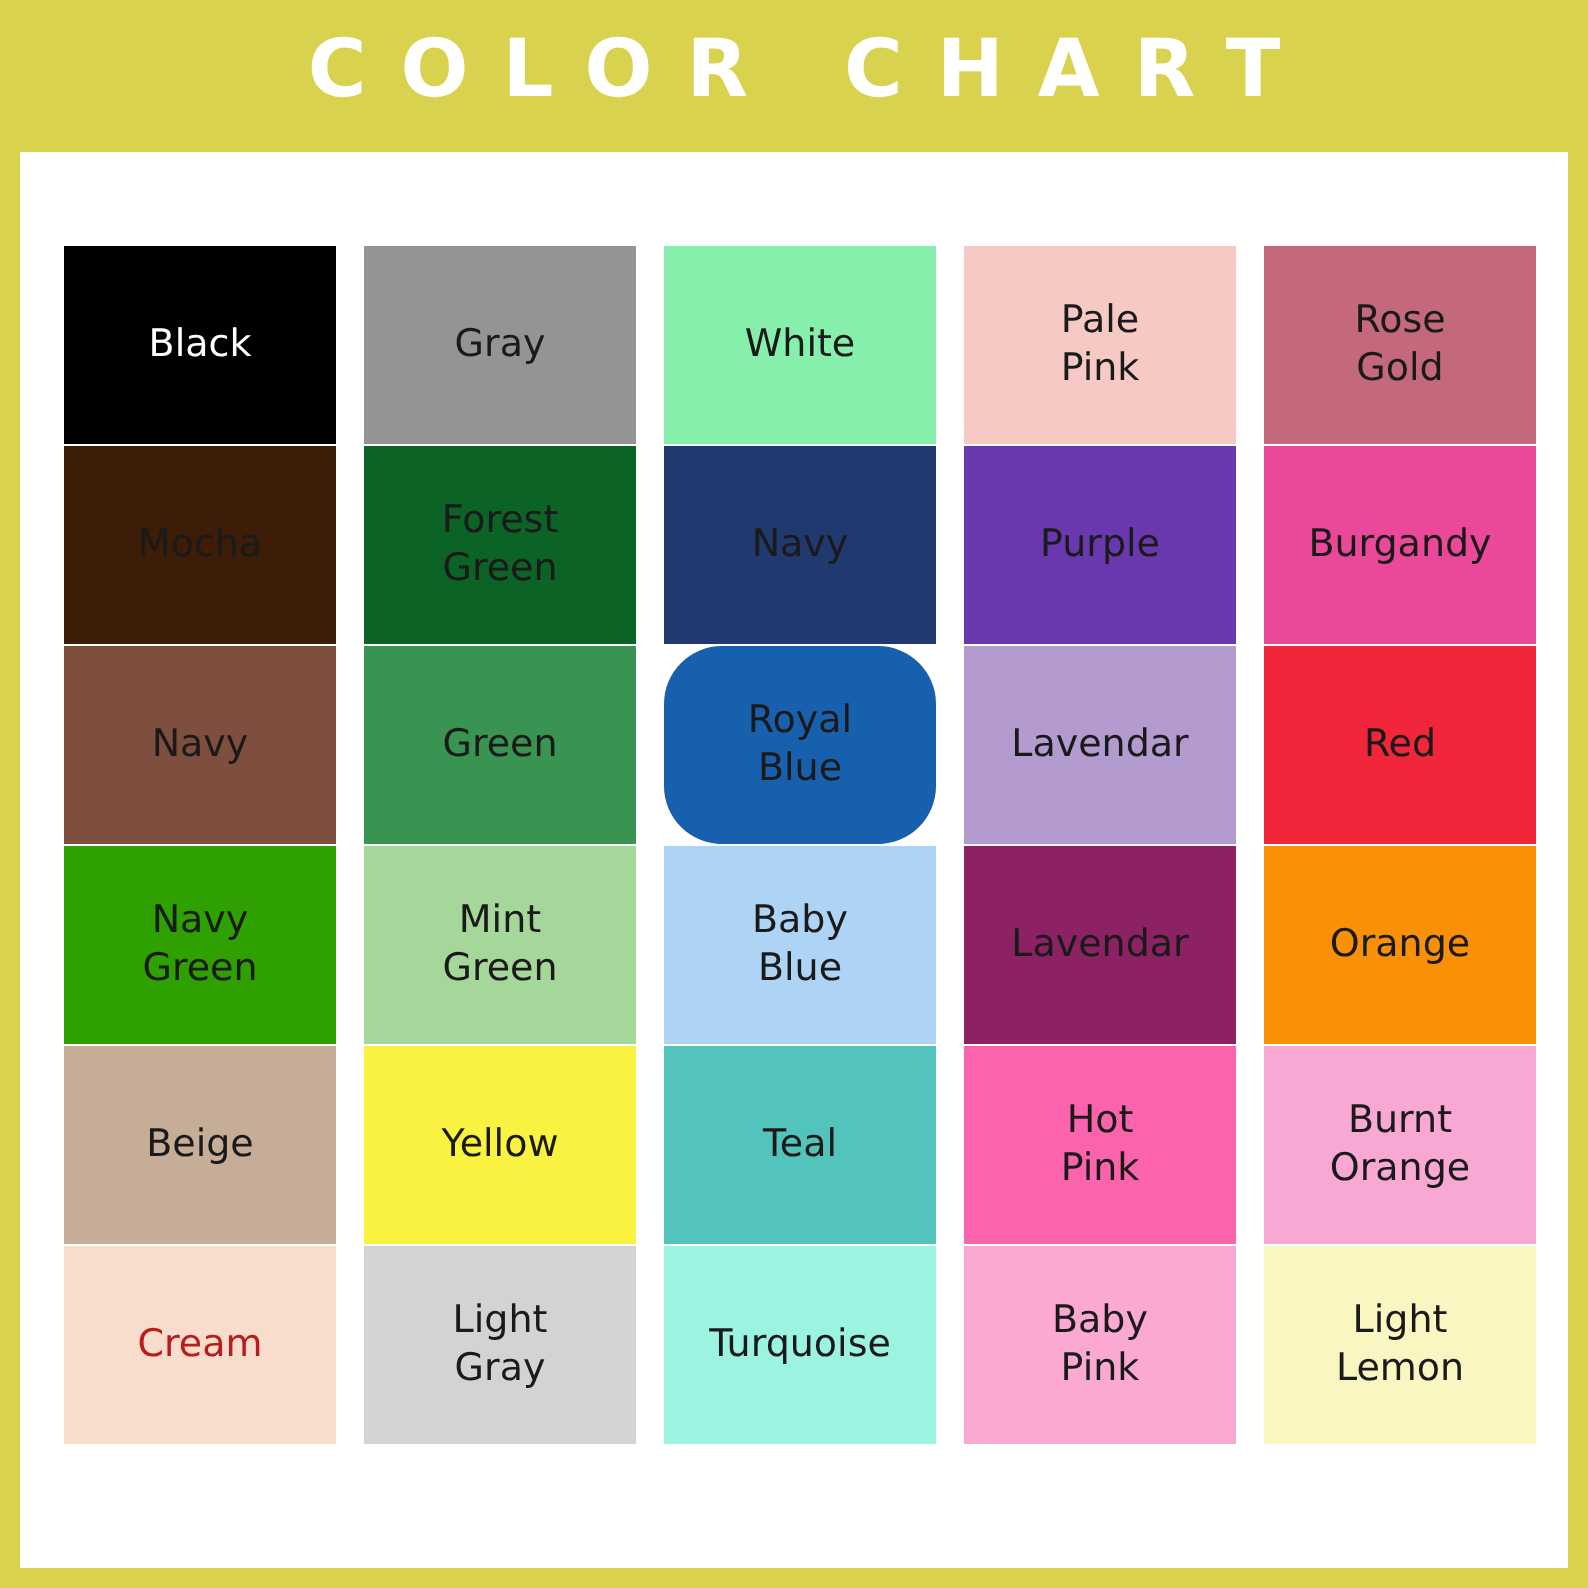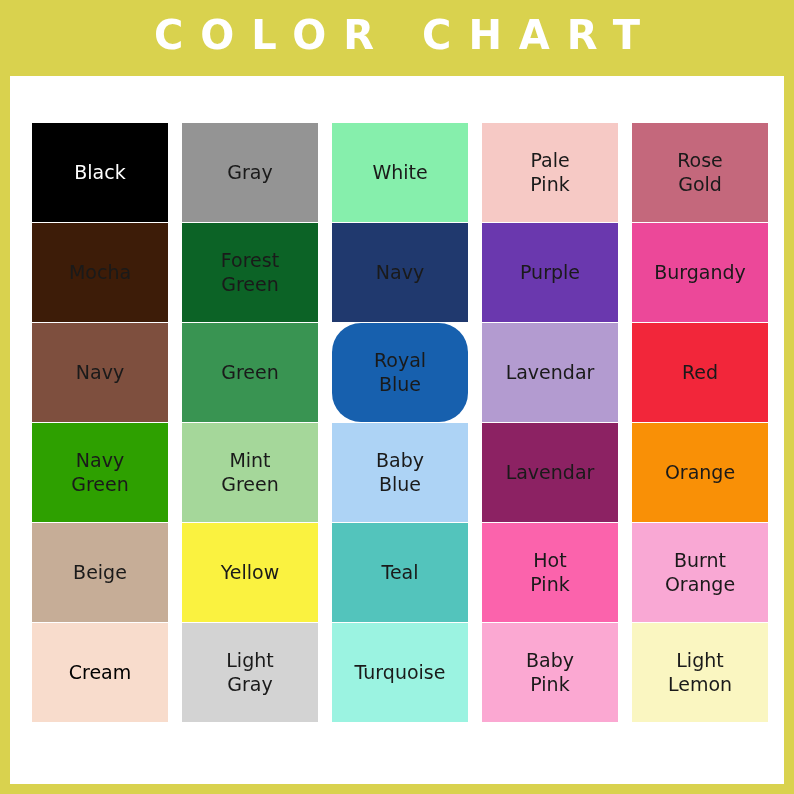--- a/index.html
+++ b/index.html
@@ -176,21 +176,21 @@
         </div>
         <div class="swatch" style="background: rgb(251, 99, 172);">
           <div class="swatch-label" style="color: rgb(26, 26, 26);">Hot
 Pink</div>
         </div>
         <div class="swatch" style="background: #f9a8d4;">
           <div class="swatch-label" style="color: rgb(26, 26, 26);">Burnt
 Orange</div>
         </div>
         <div class="swatch" style="background: rgb(248, 220, 204);">
-          <div class="swatch-label" style="color: #000000;">Cream</div>
+          <div class="swatch-label" style="color: #b91c1c;">Cream</div>
         </div>
         <div class="swatch" style="background: rgb(211, 211, 211);">
           <div class="swatch-label" style="color: rgb(26, 26, 26);">Light
 Gray</div>
         </div>
         <div class="swatch" style="background: rgb(155, 243, 225);">
           <div class="swatch-label" style="color: rgb(26, 26, 26);">Turquoise</div>
         </div>
         <div class="swatch" style="background: rgb(251, 168, 210);">
           <div class="swatch-label" style="color: rgb(26, 26, 26);">Baby

